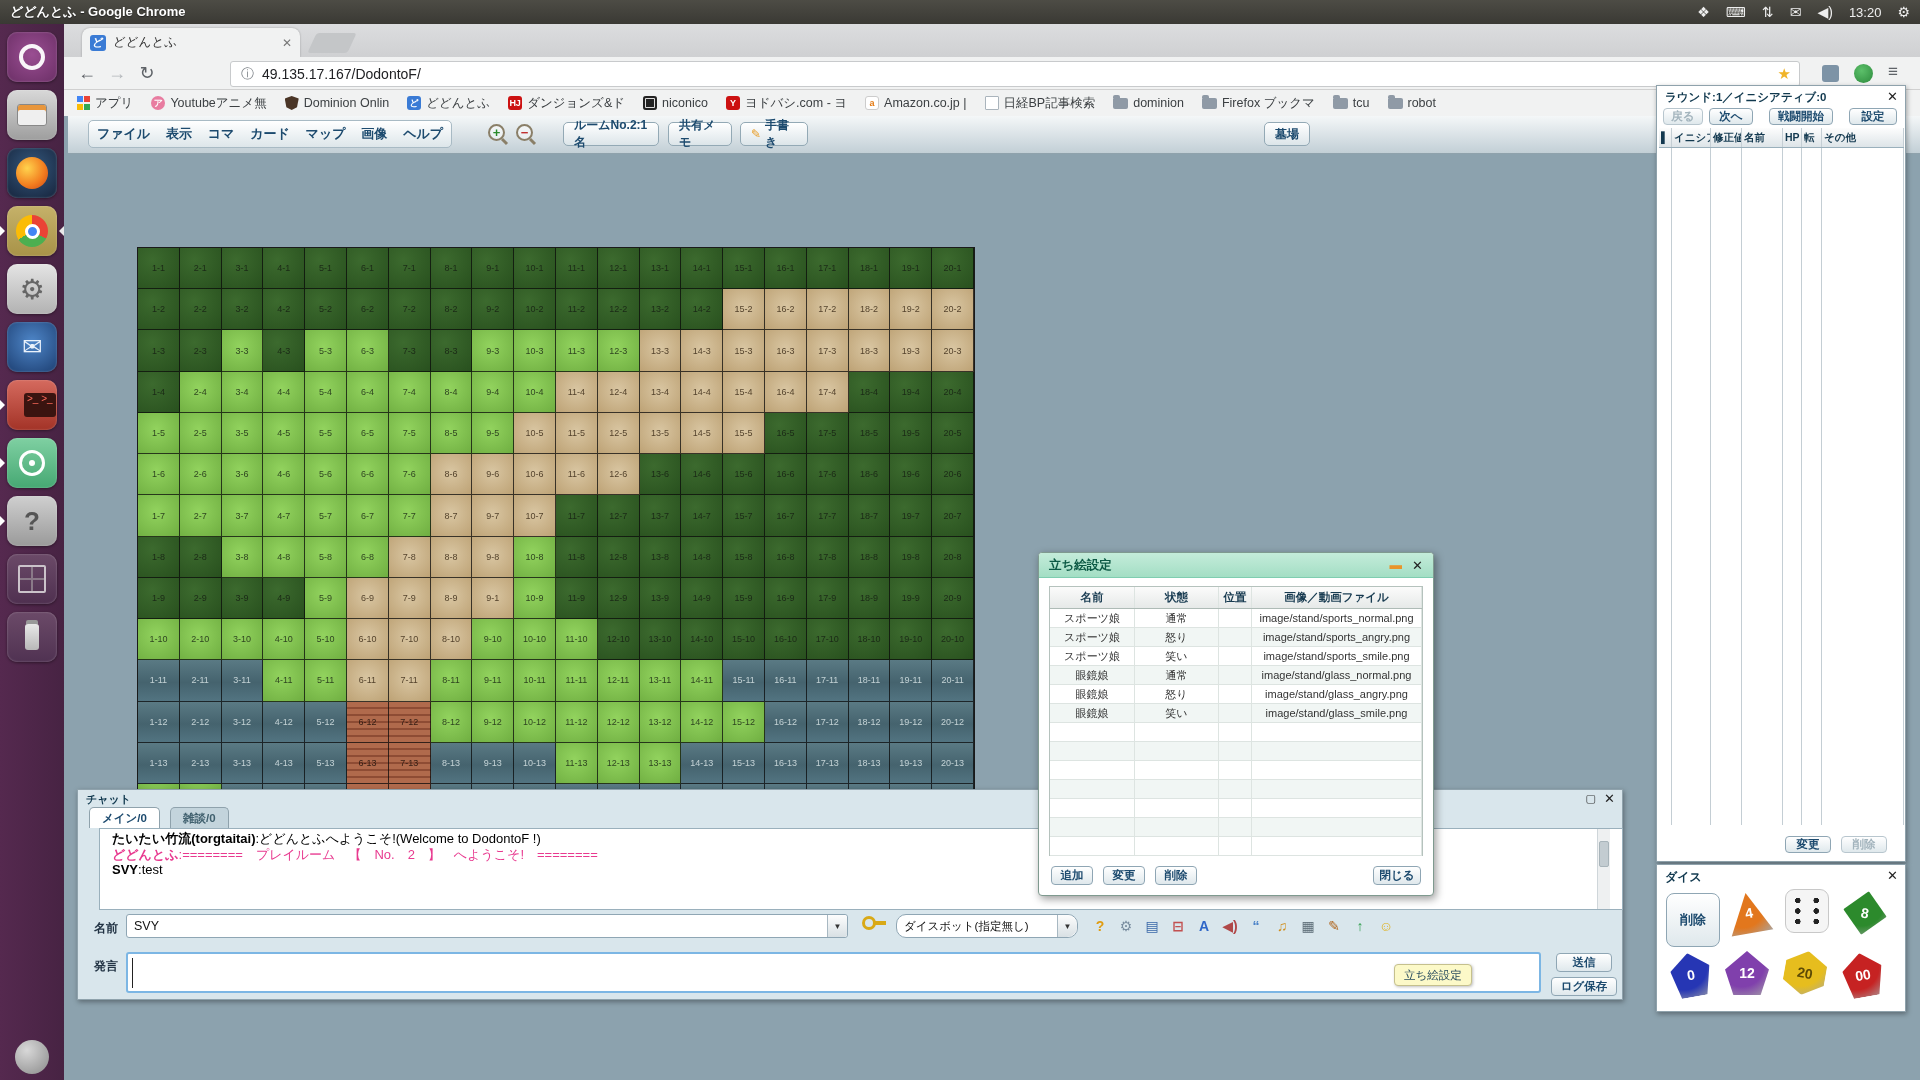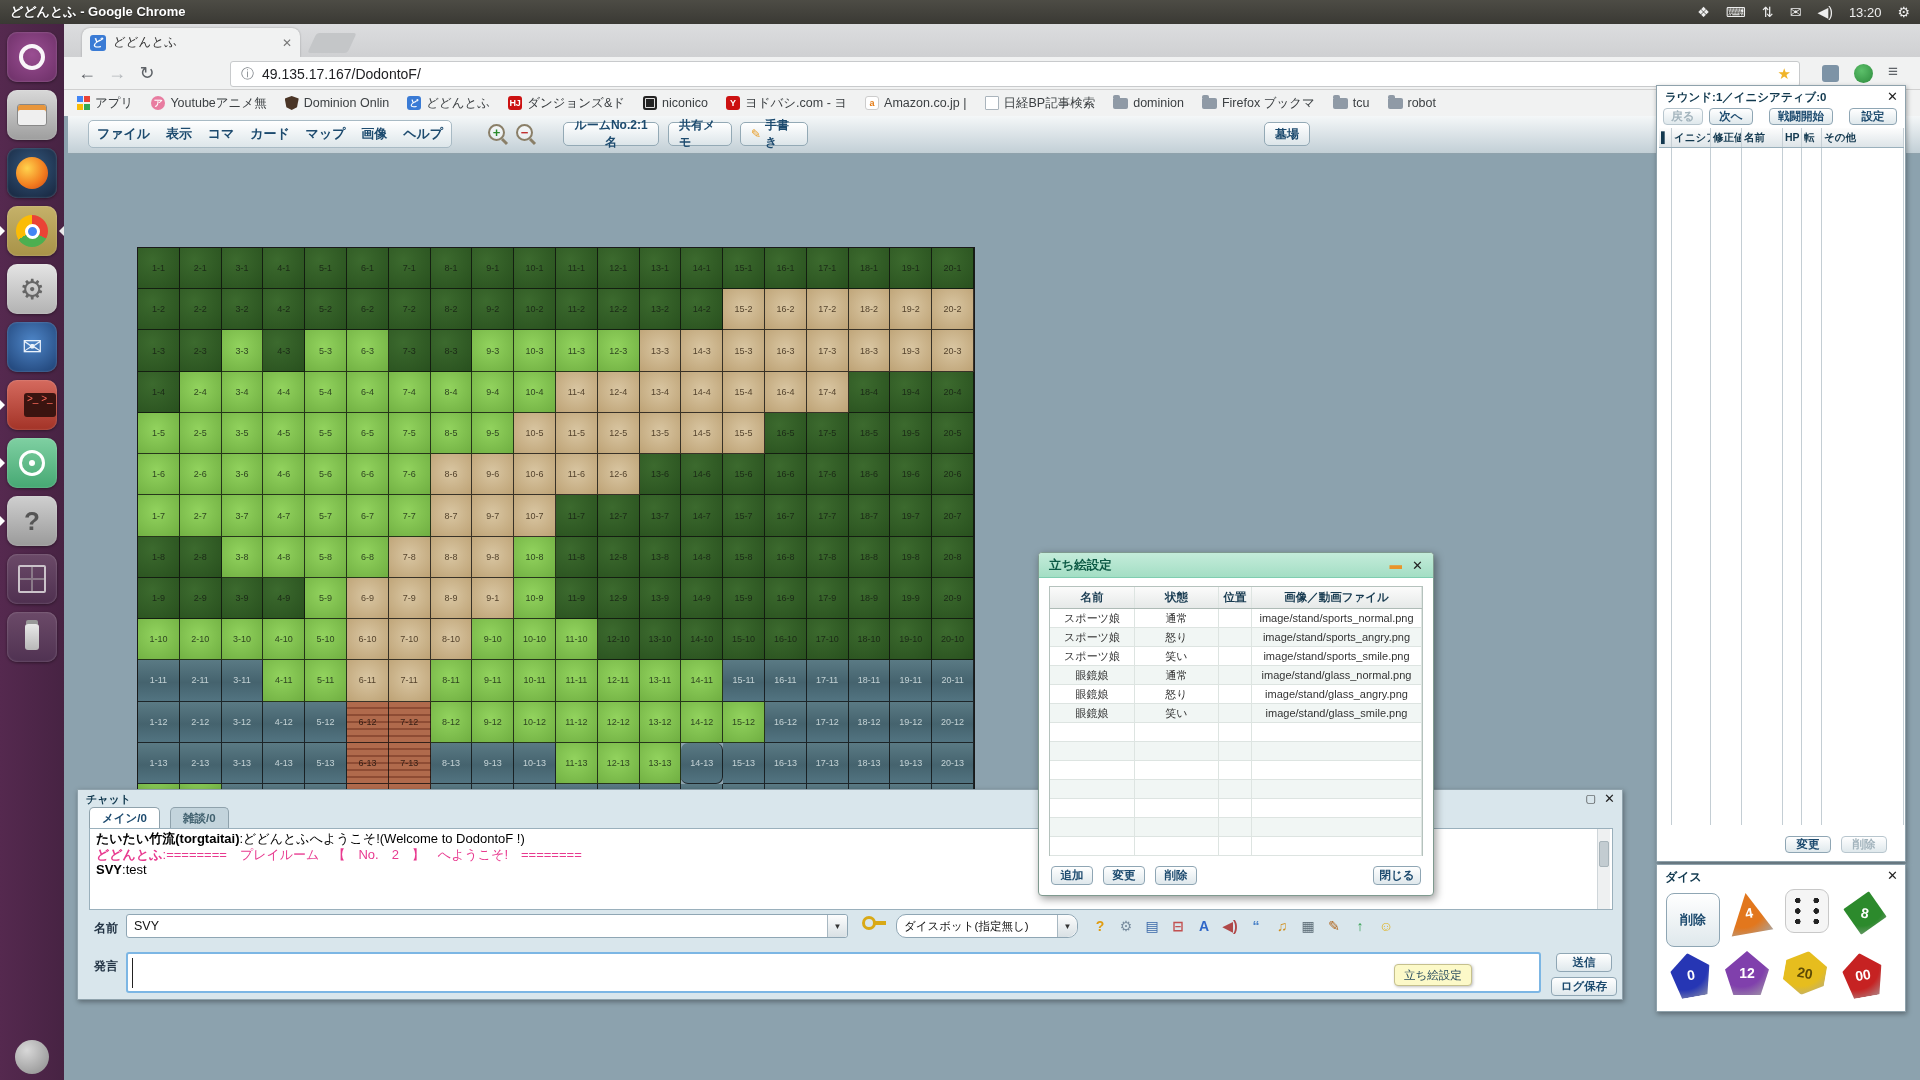--- a/index.html
+++ b/index.html
@@ -115,22 +115,22 @@
       radial-gradient(circle at 28% 50%,#222 2.6px,transparent 3px),
       radial-gradient(circle at 72% 50%,#222 2.6px,transparent 3px),
       radial-gradient(circle at 28% 75%,#222 2.6px,transparent 3px),
       radial-gradient(circle at 72% 75%,#222 2.6px,transparent 3px); }
 
   
   #chatwin { position:absolute; left:13px; top:765px; width:1546px; height:211px; background:#d9e6ec;
     border:1px solid #8fa2ac; box-shadow:1px 2px 5px rgba(0,0,0,.35); z-index:5; }
   .tab2 { position:absolute; top:17px; height:21px; border:1px solid #8fa2ac; border-bottom:none;
     border-radius:5px 5px 0 0; font-size:11.5px; font-weight:bold; display:flex; align-items:center; padding:0 12px; }
-  #chatlog { position:absolute; left:11px; top:38px; width:1524px; height:82px; background:#fff;
-    border:1px solid #9ab0bc; font-size:13px; line-height:15.5px; padding:2px 16px 2px 6px; overflow:hidden; }
+  #chatlog { position:absolute; left:21px; top:38px; width:1524px; height:82px; background:#fff;
+    border:1px solid #9ab0bc; font-size:13px; line-height:15.5px; padding:2px 16px 2px 12px; overflow:hidden; }
   #chatlog .nm { font-weight:bold; }
   #chatscroll { position:absolute; right:12px; top:39px; width:13px; height:80px; background:#eef0f1; border-left:1px solid #cfd6da; }
   #chatscroll .thumb { position:absolute; left:1px; top:12px; width:10px; height:26px; background:#c3ccd1; border:1px solid #a8b4ba; border-radius:2px; }
   .combo { background:#fff; border:1px solid #8fa6b4; border-radius:3px; display:flex; align-items:center;
     font-size:12.5px; color:#111; position:absolute; }
   .combo .arr { margin-left:auto; width:20px; align-self:stretch; background:linear-gradient(180deg,#fdfdfd,#d8e0e4);
     border-left:1px solid #a8b8c2; border-radius:0 3px 3px 0; display:flex; align-items:center; justify-content:center;
     font-size:8px; color:#333; }
   .chicon { width:20px; height:18px; display:flex; align-items:center; justify-content:center;
     font-size:14px; font-weight:bold; }
@@ -308,21 +308,21 @@
           <span>ファイル</span>
           <span>表示</span>
           <span>コマ</span>
           <span>カード</span>
           <span>マップ</span>
           <span>画像</span>
           <span>ヘルプ</span>
         </div>
       <span class="mag" style="left:420px;color:#2a8a2a;">+</span>
       <span class="mag" style="left:448px;color:#c03030;">−</span>
-      <div class="appbtn" style="left:495px;width:96px;text-align:center;">ルームNo.2:1名</div>
+      <div class="appbtn" style="left:495px;width:96px;">ルームNo.2:1名</div>
       <div class="appbtn" style="left:600px;width:64px;">共有メモ</div>
       <div class="appbtn" style="left:672px;width:68px;">
           <span style="color:#e89a20;">✎</span>
           <span>手書き</span>
         </div>
       <div class="appbtn" style="left:1196px;width:46px;">墓場</div>
       <div class="appbtn" style="left:1698px;width:40px;">
         <span style="width:18px;height:12px;background:#6a7680;border-radius:2px;position:relative;display:inline-block;">
             <i style="position:absolute;left:6px;top:2.5px;width:7px;height:7px;border-radius:50%;background:#cfd8dd;"></i>
           </span>
@@ -579,21 +579,21 @@
         <div class="cell ter-W" style="color: rgba(225, 236, 238, 0.8);">4-13</div>
         <div class="cell ter-W" style="color: rgba(225, 236, 238, 0.8);">5-13</div>
         <div class="cell ter-B" style="color: rgba(30, 16, 10, 0.85);">6-13</div>
         <div class="cell ter-B" style="color: rgba(30, 16, 10, 0.85);">7-13</div>
         <div class="cell ter-W" style="color: rgba(225, 236, 238, 0.8);">8-13</div>
         <div class="cell ter-W" style="color: rgba(225, 236, 238, 0.8);">9-13</div>
         <div class="cell ter-W" style="color: rgba(225, 236, 238, 0.8);">10-13</div>
         <div class="cell ter-G" style="color: rgba(20, 30, 16, 0.8);">11-13</div>
         <div class="cell ter-G" style="color: rgba(20, 30, 16, 0.8);">12-13</div>
         <div class="cell ter-G" style="color: rgba(20, 30, 16, 0.8);">13-13</div>
-        <div class="cell ter-W" style="color: rgba(225, 236, 238, 0.8); border-radius: 7px;">14-13</div>
+        <div class="cell ter-W" style="color: rgba(225, 236, 238, 0.8);">14-13</div>
         <div class="cell ter-W" style="color: rgba(225, 236, 238, 0.8);">15-13</div>
         <div class="cell ter-W" style="color: rgba(225, 236, 238, 0.8);">16-13</div>
         <div class="cell ter-W" style="color: rgba(225, 236, 238, 0.8);">17-13</div>
         <div class="cell ter-W" style="color: rgba(225, 236, 238, 0.8);">18-13</div>
         <div class="cell ter-W" style="color: rgba(225, 236, 238, 0.8);">19-13</div>
         <div class="cell ter-W" style="color: rgba(225, 236, 238, 0.8);">20-13</div>
         <div class="cell ter-G" style="color: rgba(20, 30, 16, 0.8);">1-14</div>
         <div class="cell ter-G" style="color: rgba(20, 30, 16, 0.8);">2-14</div>
         <div class="cell ter-W" style="color: rgba(225, 236, 238, 0.8);">3-14</div>
         <div class="cell ter-W" style="color: rgba(225, 236, 238, 0.8);">4-14</div>

